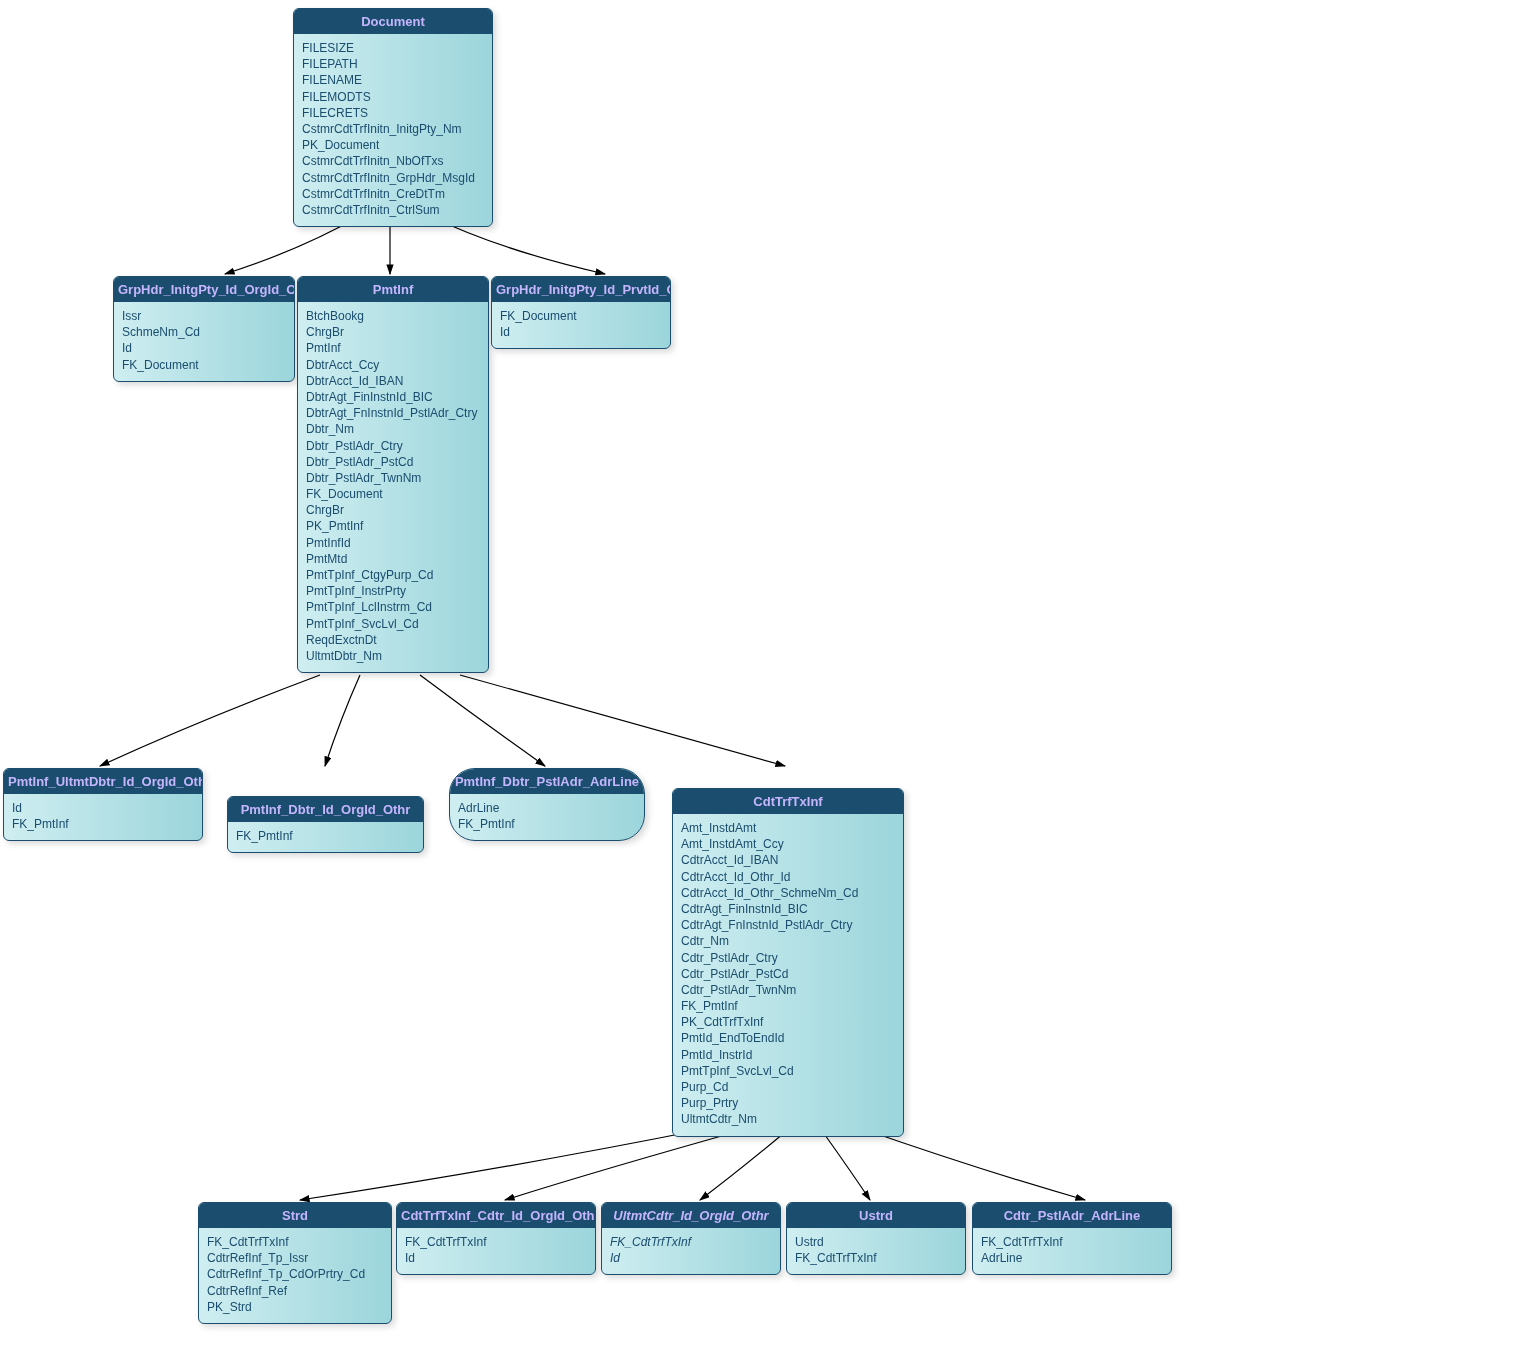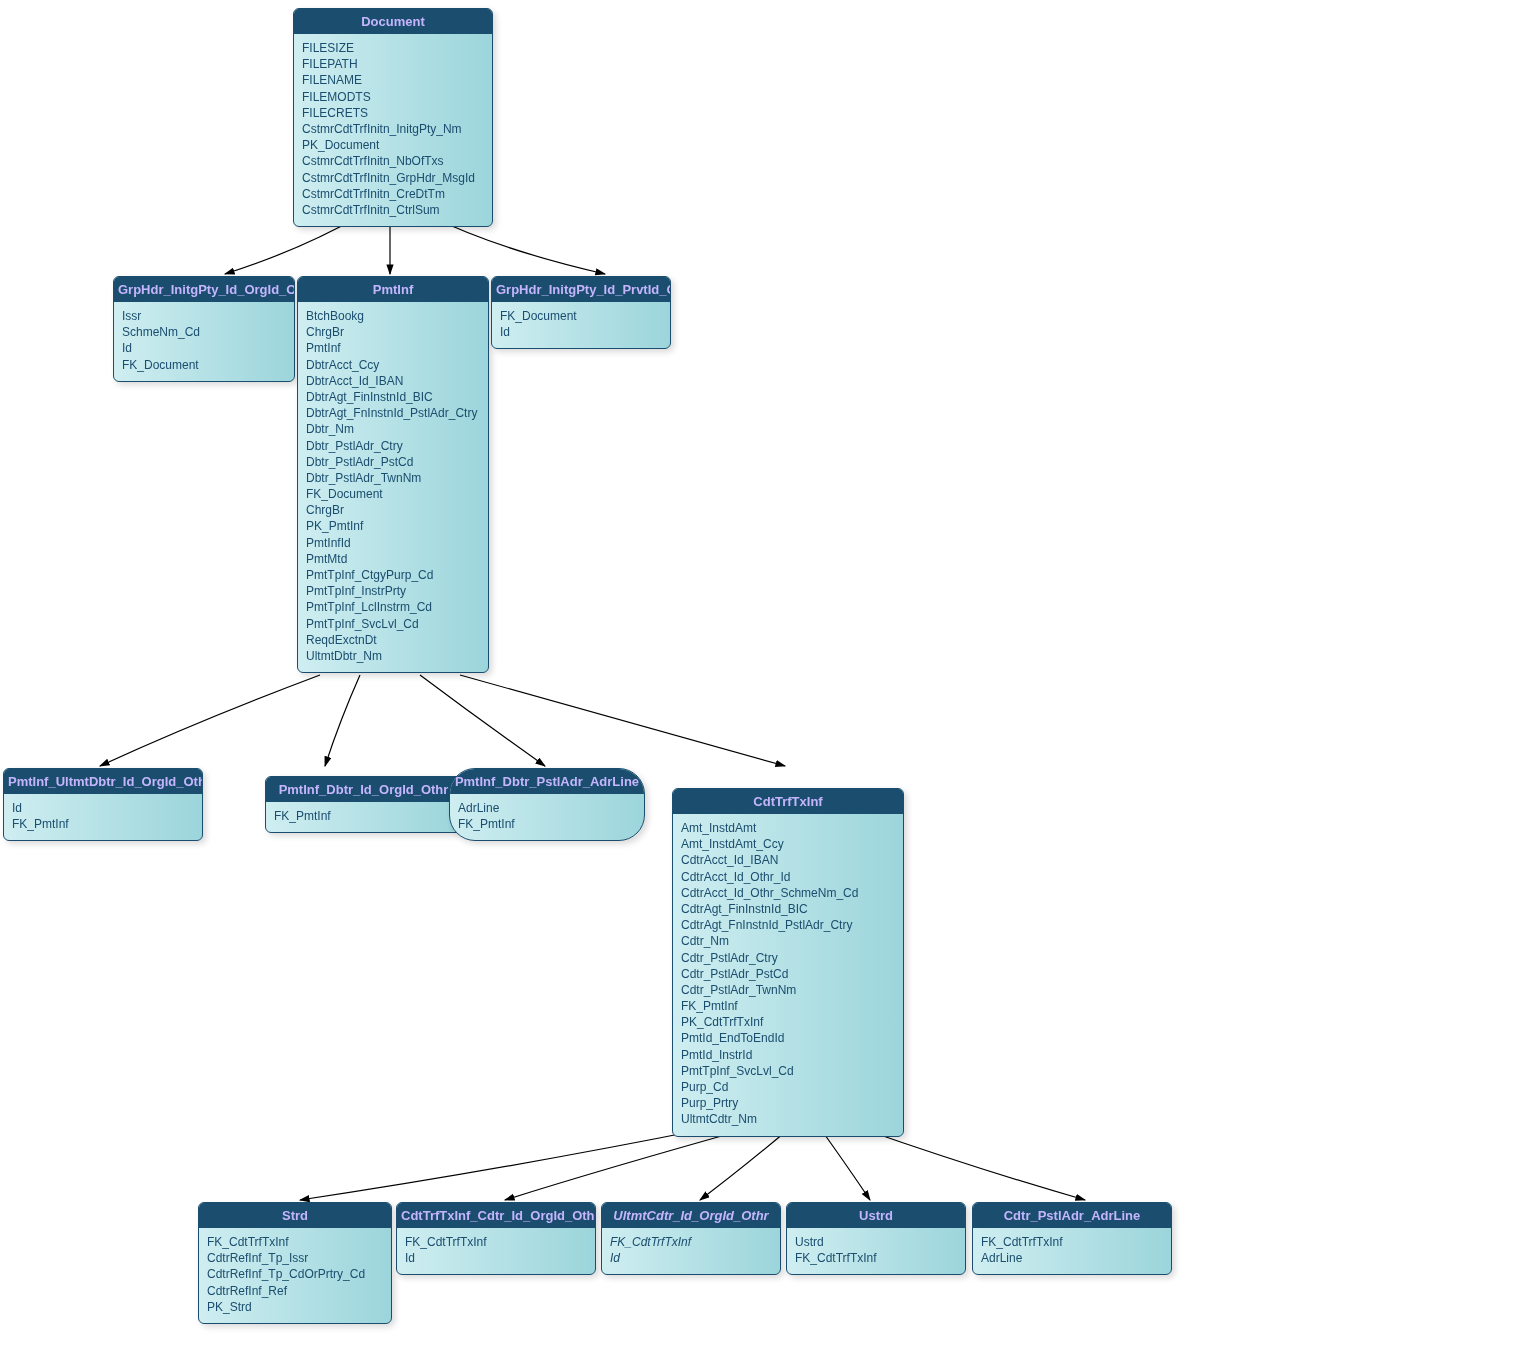--- a/index.html
+++ b/index.html
@@ -144,21 +144,21 @@
 </div>
 
 <div class="entity" style="left:3px; top:768px; width:198px;">
   <div class="entity-header">PmtInf_UltmtDbtr_Id_OrgId_Othr</div>
   <div class="entity-body">
       <div>Id</div>
       <div>FK_PmtInf</div>
     </div>
 </div>
 
-<div class="entity" style="left:227px; top:776px; width:195px;margin-left:38px;">
+<div class="entity" style="left:227px; top:796px; width:195px;">
   <div class="entity-header">PmtInf_Dbtr_Id_OrgId_Othr</div>
   <div class="entity-body">
       <div>FK_PmtInf</div>
     </div>
 </div>
 
 <div class="entity" style="left:449px; top:768px; width:194px;border-radius:26px;">
   <div class="entity-header">PmtInf_Dbtr_PstlAdr_AdrLine</div>
   <div class="entity-body">
       <div>AdrLine</div>

